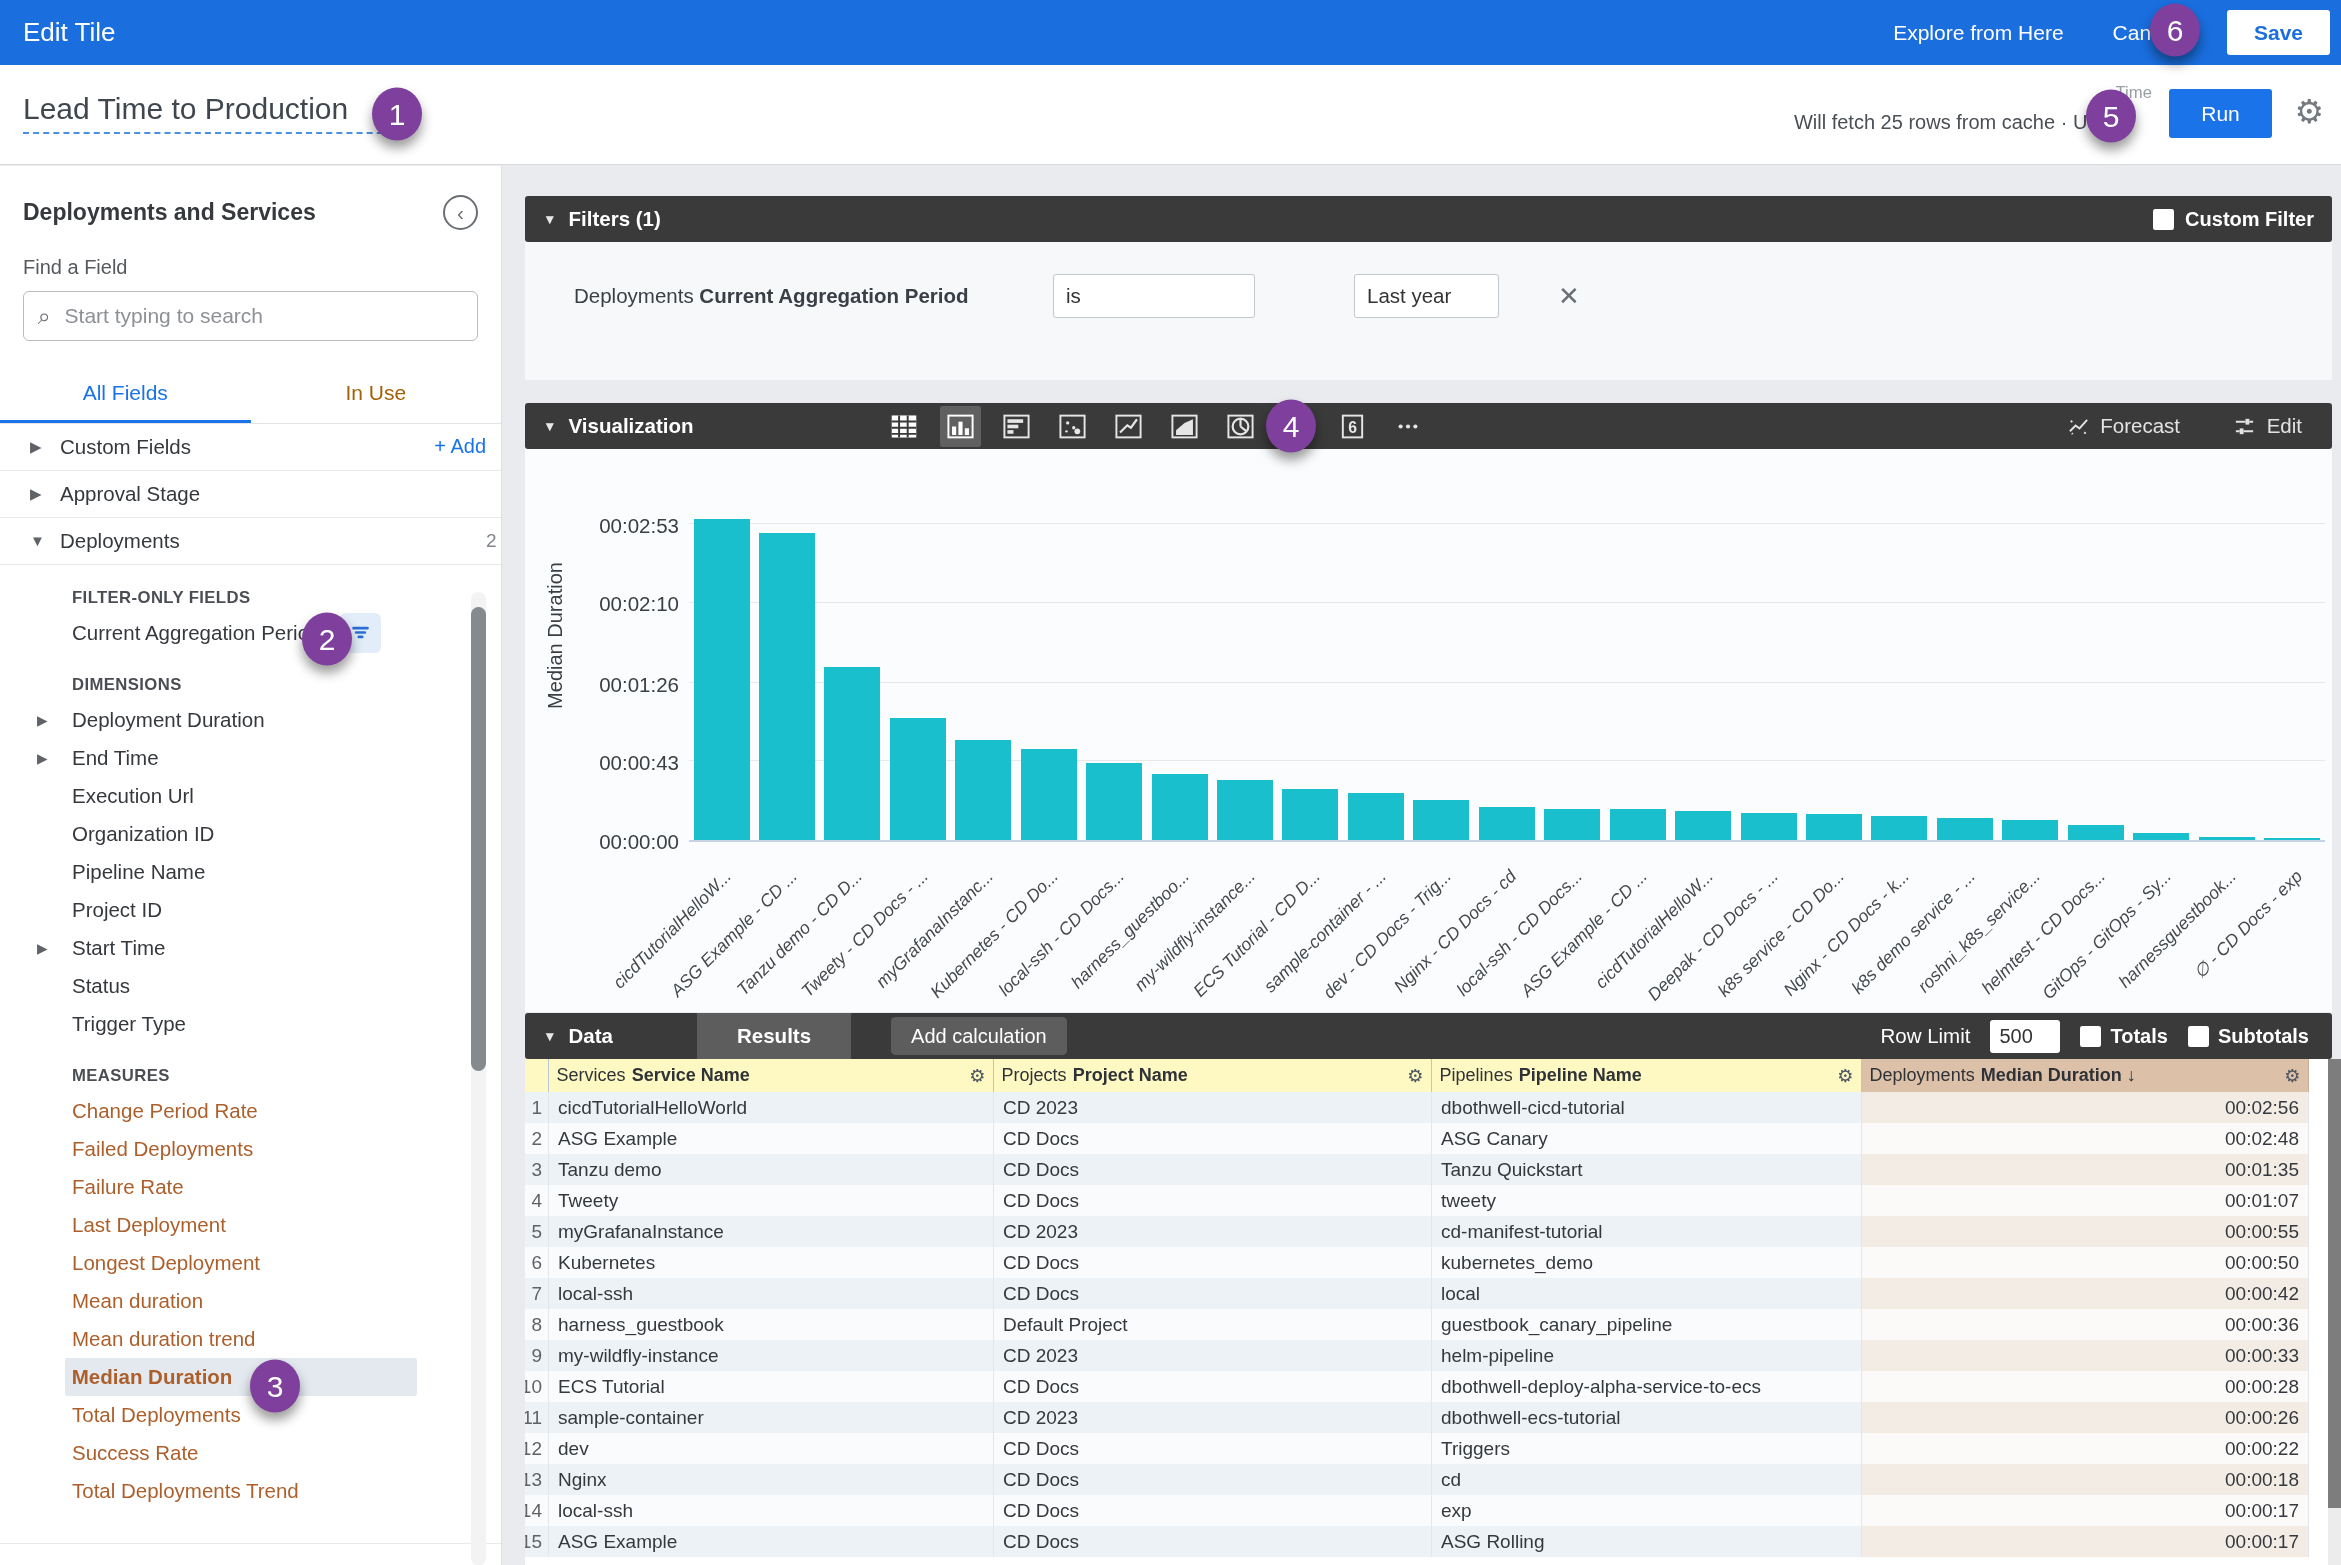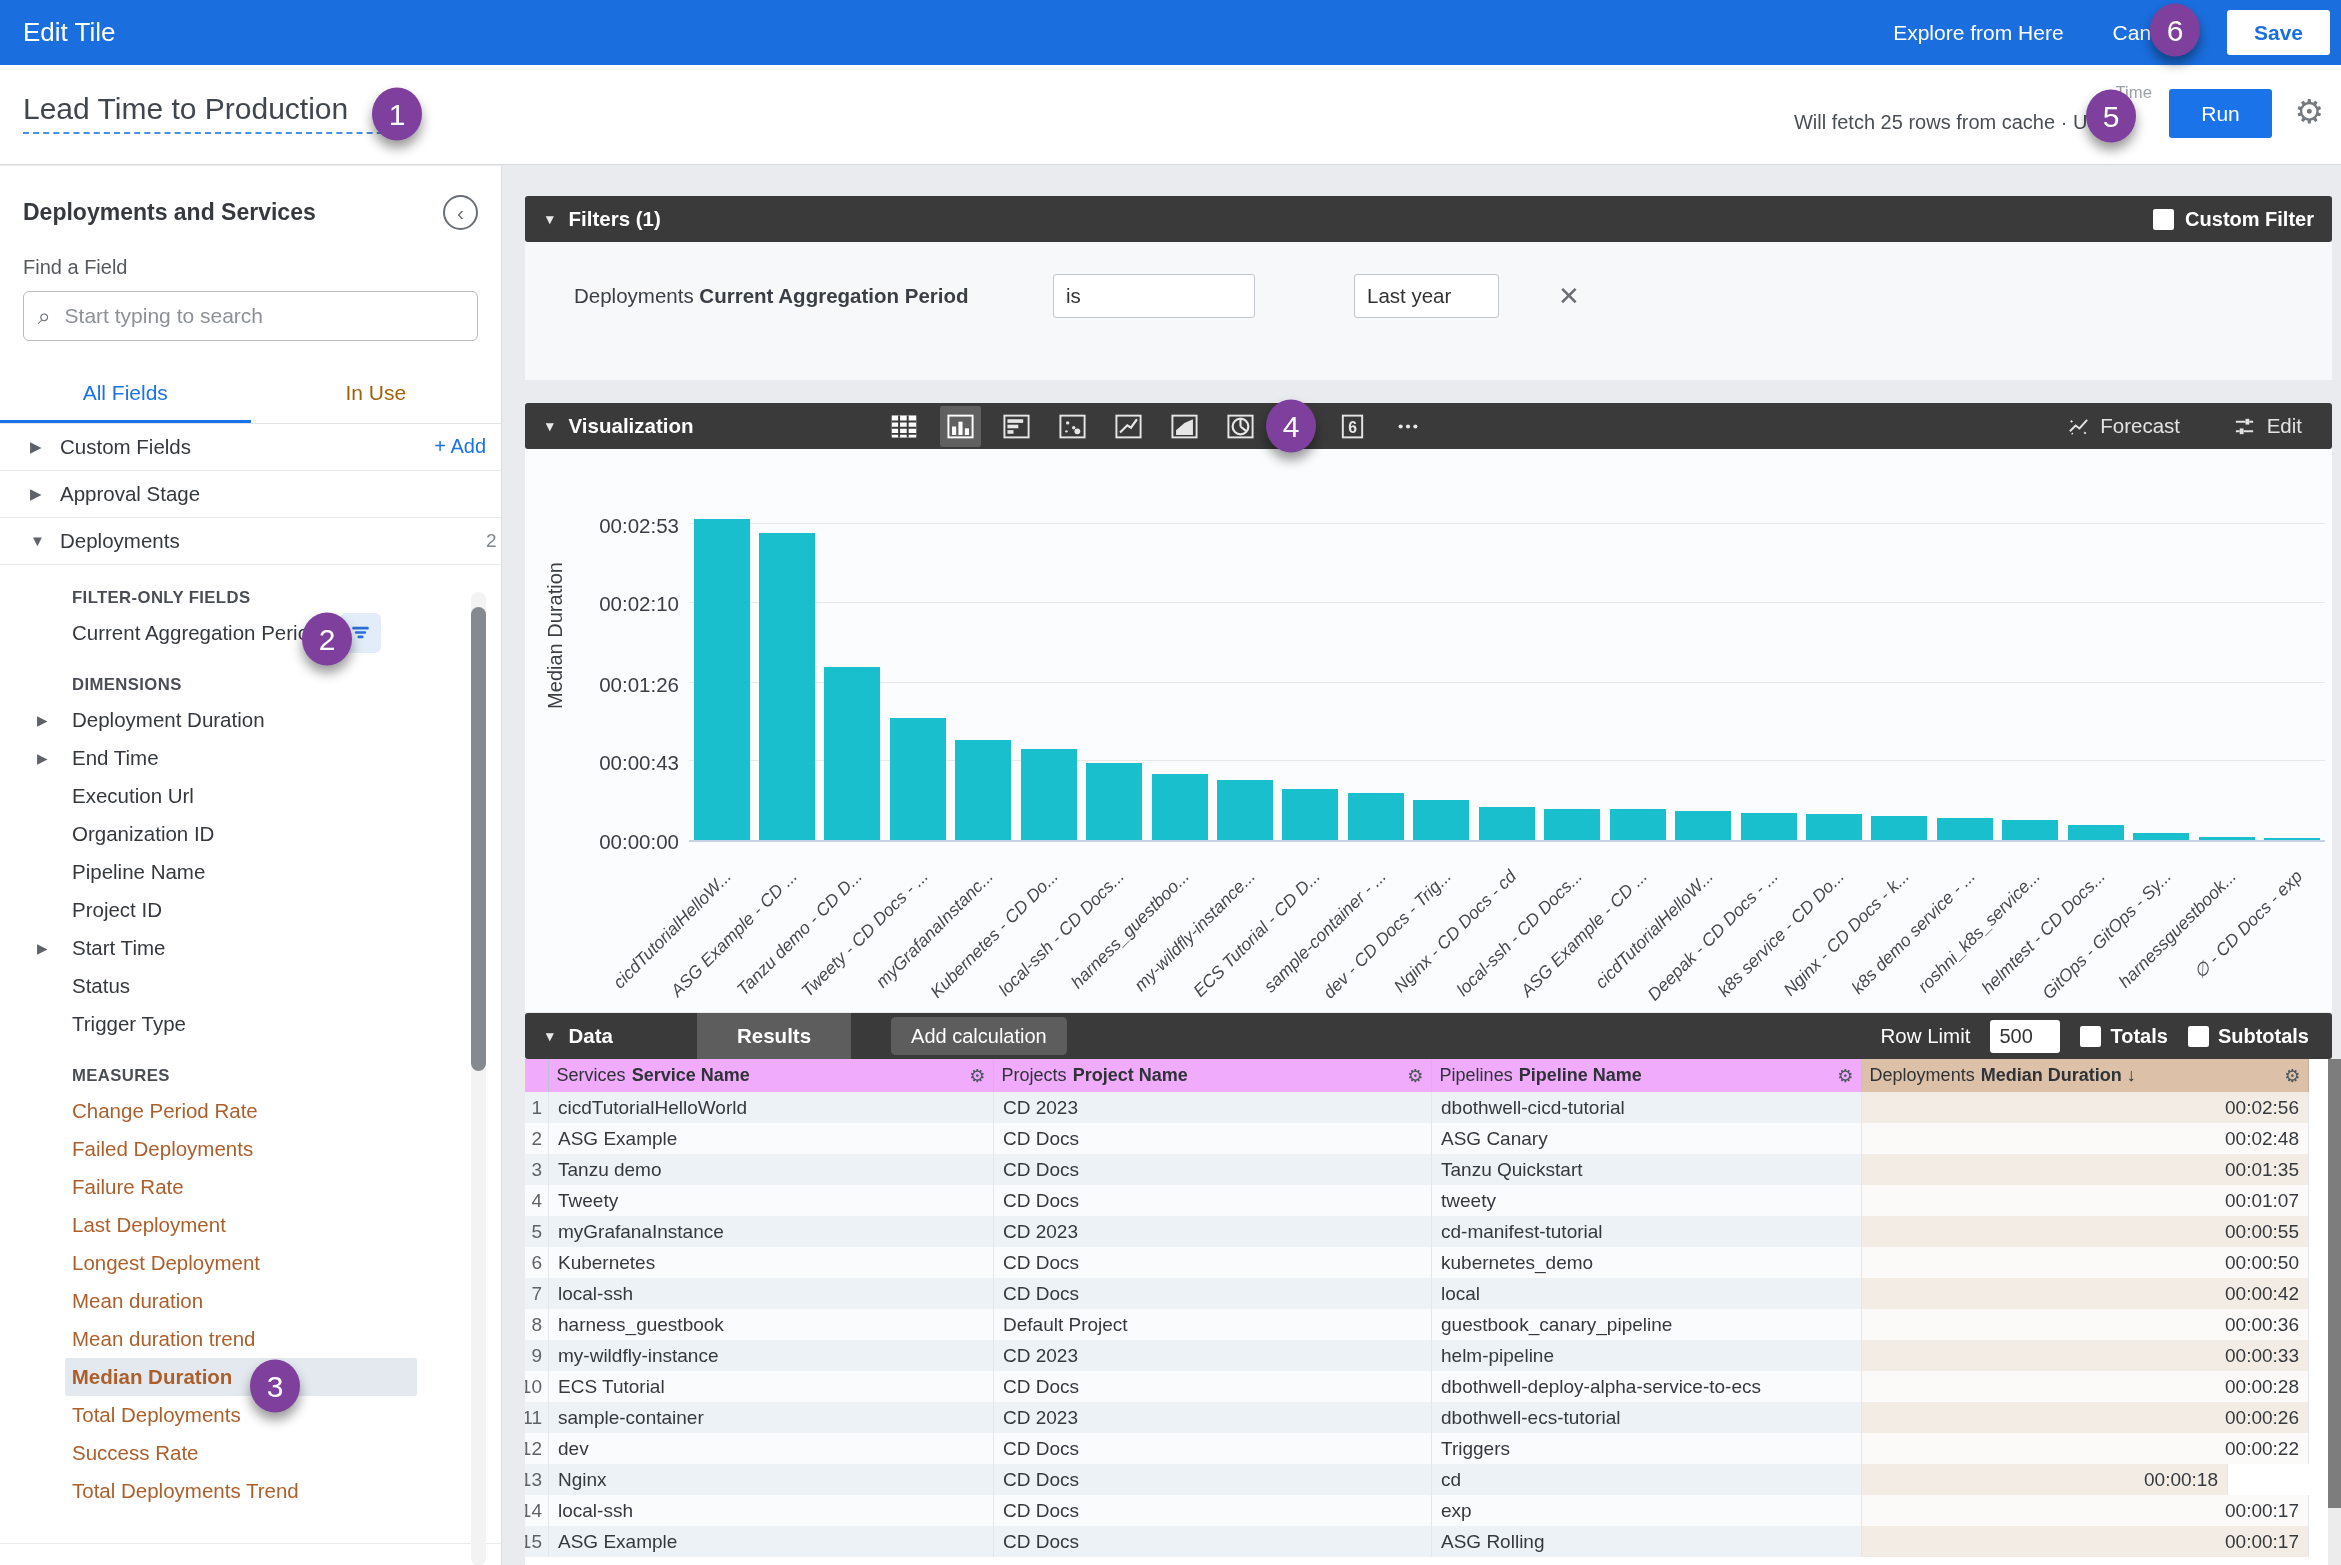--- a/index.html
+++ b/index.html
@@ -85,21 +85,21 @@
   .results-tab{height:46px;background:#5d5d5d;display:flex;align-items:center;padding:0 40px;margin-left:84px;font-weight:bold;}
   .add-calc{background:#5d5d5d;border:none;color:#fff;font-size:20px;border-radius:4.6px;padding:7.6px 20px;margin-left:40px;cursor:pointer;}
   .data-right{margin-left:auto;display:flex;align-items:center;gap:20px;margin-right:23px;}
   .row-limit-label{font-weight:normal;font-size:20.5px;}
   .row-limit-input{width:70px;height:33px;border-radius:3px;border:none;background:#fff;color:#333;font-size:20px;text-align:left;padding:0 9px;}
   .chk-group{display:flex;align-items:center;gap:9px;font-weight:bold;font-size:20px;}
 
   
   .table{position:absolute;left:525px;top:1059px;width:1817px;bottom:0;background:#fff;overflow:hidden;}
   .thead{display:flex;height:33px;}
-  .th{background:#f0abfc;display:flex;align-items:center;font-size:18px;color:#2f3337;padding:0 7.6px;border-right:0.8px solid #b7c5d4;}
+  .th{background:#fef9c3;display:flex;align-items:center;font-size:18px;color:#2f3337;padding:0 7.6px;border-right:0.8px solid #b7c5d4;}
   .th .view{margin-right:6px;}
   .th b{font-weight:bold;}
   .th.tan{background:#dcc0a8;border-right:0.8px solid #ccae95;}
   .th .gear{margin-left:auto;color:#4d565f;font-size:18px;}
   .trow{display:flex;height:31px;font-size:19px;color:#35393e;}
   .td{display:flex;align-items:center;padding:0 9px;border-right:0.8px solid #e3e6ea;overflow:hidden;white-space:nowrap;}
   .td.num{justify-content:flex-end;color:#5f6368;padding-right:6px;}
   .td.dur{justify-content:flex-end;}
   .trow:nth-child(even) .td{background:#fafbfc;}
   .trow:nth-child(odd) .td{background:#edf2f6;}
@@ -555,21 +555,21 @@
           <div class="td " style="width: 445px;">dev</div>
           <div class="td " style="width: 438px;">CD Docs</div>
           <div class="td " style="width: 430px;">Triggers</div>
           <div class="td dur" style="width: 447px;">00:00:22</div>
         </div>
         <div class="trow">
           <div class="td num" style="width: 24px;">13</div>
           <div class="td " style="width: 445px;">Nginx</div>
           <div class="td " style="width: 438px;">CD Docs</div>
           <div class="td " style="width: 430px;">cd</div>
-          <div class="td dur" style="width: 366px;">00:00:18</div>
+          <div class="td dur" style="width: 447px;">00:00:18</div>
         </div>
         <div class="trow">
           <div class="td num" style="width: 24px;">14</div>
           <div class="td " style="width: 445px;">local-ssh</div>
           <div class="td " style="width: 438px;">CD Docs</div>
           <div class="td " style="width: 430px;">exp</div>
           <div class="td dur" style="width: 447px;">00:00:17</div>
         </div>
         <div class="trow">
           <div class="td num" style="width: 24px;">15</div>

